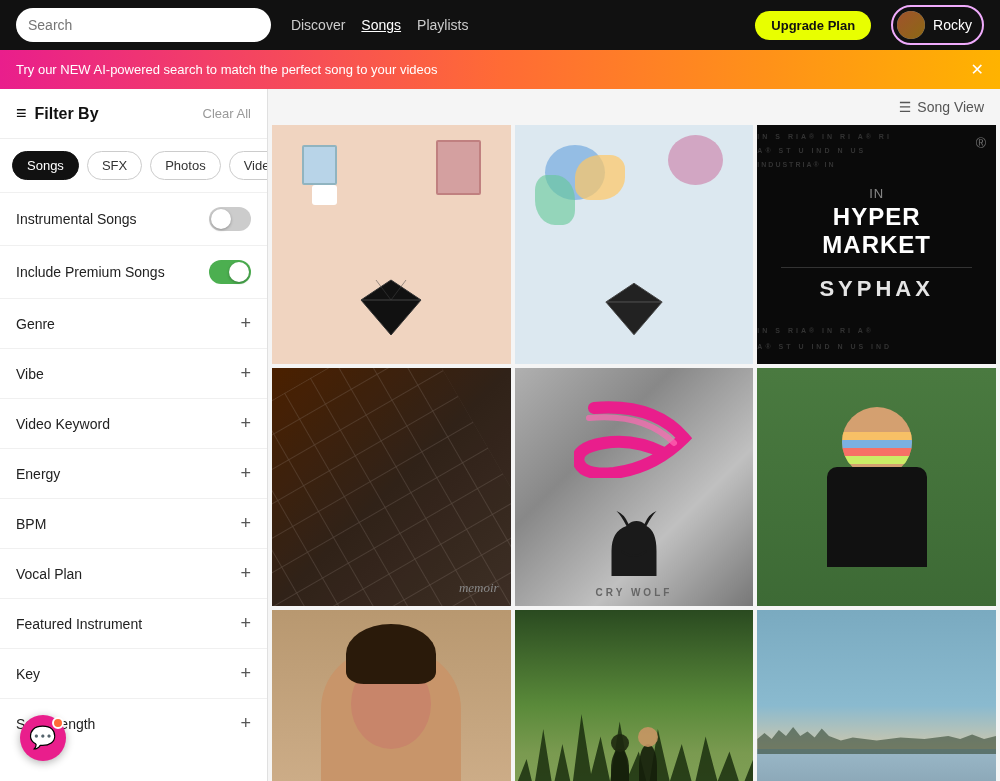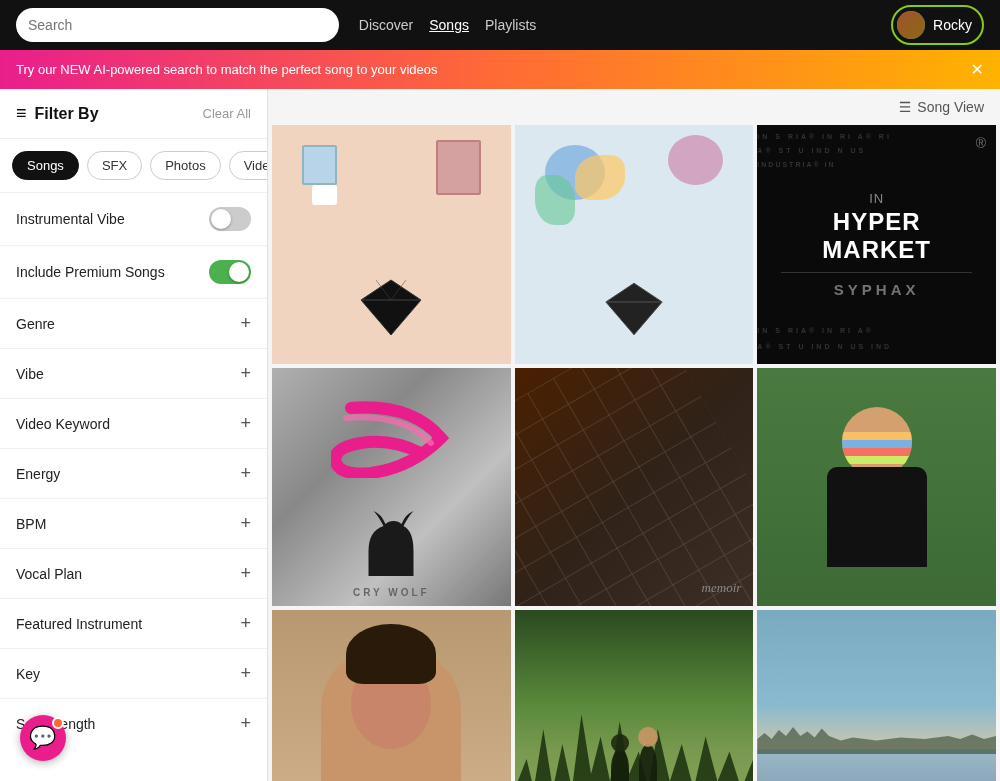--- a/index.html
+++ b/index.html
@@ -72,21 +72,21 @@
       cursor: pointer;
       margin-left: 8px;
       white-space: nowrap;
     }
     .user-area {
       display: flex;
       align-items: center;
       gap: 8px;
       color: white;
       font-size: 14px;
-      border: 2px solid #84cc16;
+      border: 2px solid #f0abfc;
       border-radius: 20px;
       padding: 4px 10px 4px 4px;
       cursor: pointer;
       margin-left: 8px;
     }
     .user-avatar {
       width: 28px;
       height: 28px;
       border-radius: 50%;
       background: #888;
@@ -385,20 +385,21 @@
     </div>
 
     <nav class="nav-links">
       <span>Discover</span>
       <span class="active" style="text-decoration:underline; color:white;">Songs</span>
       <span>Playlists</span>
     </nav>
 
     <div class="header-spacer"></div>
 
+    <button class="upgrade-btn">Upgrade Plan</button>
 
     <div class="user-area">
       <div class="user-avatar">
         <div class="user-avatar-img"></div>
       </div>
       <span>Rocky</span>
     </div>
   </div>
 </header>
 
@@ -419,21 +420,21 @@
     </div>
 
     <div class="filter-tabs">
       <button class="tab-btn active">Songs</button>
       <button class="tab-btn">SFX</button>
       <button class="tab-btn">Photos</button>
       <button class="tab-btn">Videos</button>
     </div>
 
     <div class="toggle-row">
-      <span class="toggle-label">Instrumental Vibe</span>
+      <span class="toggle-label">Instrumental Songs</span>
       <div class="toggle off">
         <div class="toggle-knob"></div>
       </div>
     </div>
 
 
     <div class="toggle-row">
       <span class="toggle-label">Include Premium Songs</span>
       <div class="toggle on">
         <div class="toggle-knob"></div>
@@ -528,61 +529,61 @@
           <div style="position:absolute;bottom:30px;left:0;color:#333;font-size:7px;font-weight:700;letter-spacing:3px;white-space:nowrap;overflow:hidden;width:100%;">IN S RIA® IN RI A®</div>
           <div style="position:absolute;bottom:14px;left:0;color:#333;font-size:7px;font-weight:700;letter-spacing:3px;white-space:nowrap;overflow:hidden;width:100%;">A® ST U IND N US IND</div>
         </div>
         <div style="position:absolute;inset:0;display:flex;flex-direction:column;align-items:center;justify-content:center;gap:4px;">
           <div style="display:flex;align-items:center;gap:4px;">
             <div style="font-size:13px;color:rgba(255,255,255,0.5);letter-spacing:1px;">IN</div>
           </div>
           <div style="color:white;font-size:24px;font-weight:900;line-height:1;text-align:center;font-family:Arial Black,sans-serif;letter-spacing:1px;">HYPER</div>
           <div style="color:white;font-size:24px;font-weight:900;line-height:1;text-align:left;font-family:Arial Black,sans-serif;letter-spacing:1px;">MARKET</div>
           <div style="width:80%;height:1px;background:#333;margin:6px 0 4px;"></div>
-          <div style="color:#737373;font-size:15px;font-weight:900;letter-spacing:4px;font-family:Arial Black,sans-serif;">SYPHAX</div>
+          <div style="color:#e5e5e5;font-size:22px;font-weight:900;letter-spacing:4px;font-family:Arial Black,sans-serif;">SYPHAX</div>
         </div>
         <div style="position:absolute;top:10px;right:10px;color:rgba(255,255,255,0.4);font-size:14px;">®</div>
-      </div>
-
-      <div class="song-card art-5" style="background:#aaa;">
-        <div style="position:absolute;inset:0;background:linear-gradient(135deg,#b0b0b0,#888,#c0c0c0,#777);"></div>
-
-        <div style="position:absolute;top:30px;left:50%;transform:translateX(-50%);width:120px;height:80px;">
-          <svg viewBox="0 0 120 80" style="width:100%;height:100%">
-            <path d="M20,10 Q80,5 110,40 Q80,70 40,75 Q10,78 5,65 Q0,50 30,45 Q60,40 90,55" fill="none" stroke="#e91e8c" stroke-width="12" stroke-linecap="round"></path>
-            <path d="M15,20 Q70,15 100,45" fill="none" stroke="#ff69b4" stroke-width="6" stroke-linecap="round" opacity="0.7"></path>
-          </svg>
-        </div>
-
-        <div style="position:absolute;bottom:30px;left:50%;transform:translateX(-50%);display:flex;gap:5px;align-items:flex-end;">
-          <svg width="55" height="70" viewBox="0 0 55 70">
-            <path d="M5,70 L5,45 Q5,25 20,20 Q15,10 10,5 Q18,8 22,18 Q25,15 30,15 Q35,15 38,18 Q42,8 50,5 Q45,10 40,20 Q50,25 50,45 L50,70 Z" fill="#1a1a1a"></path>
-            <path d="M15,45 Q27,55 40,45" fill="none" stroke="#1a1a1a" stroke-width="2"></path>
-          </svg>
-        </div>
-        <span style="position:absolute;bottom:8px;left:50%;transform:translateX(-50%);font-size:10px;letter-spacing:3px;color:#666;white-space:nowrap;font-weight:700;">CRY WOLF</span>
       </div>
 
       <div class="song-card art-4" style="background:#1c1c1c;">
         <div style="position:absolute;inset:0;">
           <div style="position:absolute;top:0;left:0;right:0;bottom:0;background:linear-gradient(135deg,#3a1a00 0%,#1c1c1c 50%,#2a2a2a 100%);"></div>
 
           <svg style="position:absolute;inset:0;width:100%;height:100%;opacity:0.8" viewBox="0 0 240 240" preserveAspectRatio="xMidYMid slice">
             <defs>
               <pattern id="grid" x="0" y="0" width="20" height="20" patternUnits="userSpaceOnUse">
                 <path d="M 20 0 L 0 0 0 20" fill="none" stroke="rgba(150,150,150,0.4)" stroke-width="1"></path>
               </pattern>
             </defs>
             <rect width="240" height="240" fill="url(#grid)" transform="rotate(-30 120 120) scale(1.5)" style="transform-origin:center;"></rect>
             <rect x="0" y="0" width="240" height="240" fill="rgba(200,80,0,0.15)"></rect>
           </svg>
         </div>
         <span class="memoir-label" style="position:absolute;bottom:10px;right:12px;font-size:13px;font-style:italic;color:#888;font-family:Georgia,serif;">memoir</span>
       </div>
 
+      <div class="song-card art-5" style="background:#aaa;">
+        <div style="position:absolute;inset:0;background:linear-gradient(135deg,#b0b0b0,#888,#c0c0c0,#777);"></div>
+
+        <div style="position:absolute;top:30px;left:50%;transform:translateX(-50%);width:120px;height:80px;">
+          <svg viewBox="0 0 120 80" style="width:100%;height:100%">
+            <path d="M20,10 Q80,5 110,40 Q80,70 40,75 Q10,78 5,65 Q0,50 30,45 Q60,40 90,55" fill="none" stroke="#e91e8c" stroke-width="12" stroke-linecap="round"></path>
+            <path d="M15,20 Q70,15 100,45" fill="none" stroke="#ff69b4" stroke-width="6" stroke-linecap="round" opacity="0.7"></path>
+          </svg>
+        </div>
+
+        <div style="position:absolute;bottom:30px;left:50%;transform:translateX(-50%);display:flex;gap:5px;align-items:flex-end;">
+          <svg width="55" height="70" viewBox="0 0 55 70">
+            <path d="M5,70 L5,45 Q5,25 20,20 Q15,10 10,5 Q18,8 22,18 Q25,15 30,15 Q35,15 38,18 Q42,8 50,5 Q45,10 40,20 Q50,25 50,45 L50,70 Z" fill="#1a1a1a"></path>
+            <path d="M15,45 Q27,55 40,45" fill="none" stroke="#1a1a1a" stroke-width="2"></path>
+          </svg>
+        </div>
+        <span style="position:absolute;bottom:8px;left:50%;transform:translateX(-50%);font-size:10px;letter-spacing:3px;color:#666;white-space:nowrap;font-weight:700;">CRY WOLF</span>
+      </div>
+
       <div class="song-card art-6" style="background:#5a8a50;">
         <div style="position:absolute;inset:0;background:linear-gradient(to bottom,#4a7a40,#3d6a35);">
         </div>
 
         <div style="position:absolute;inset:0;display:flex;align-items:center;justify-content:center;">
           <div style="position:relative;width:120px;height:160px;">
 
             <div style="position:absolute;top:0;left:50%;transform:translateX(-50%);width:70px;height:70px;border-radius:50%;background:#d4a070;overflow:hidden;">
 
               <div style="position:absolute;top:25px;left:0;right:0;height:8px;background:rgba(255,200,100,0.8);"></div>

